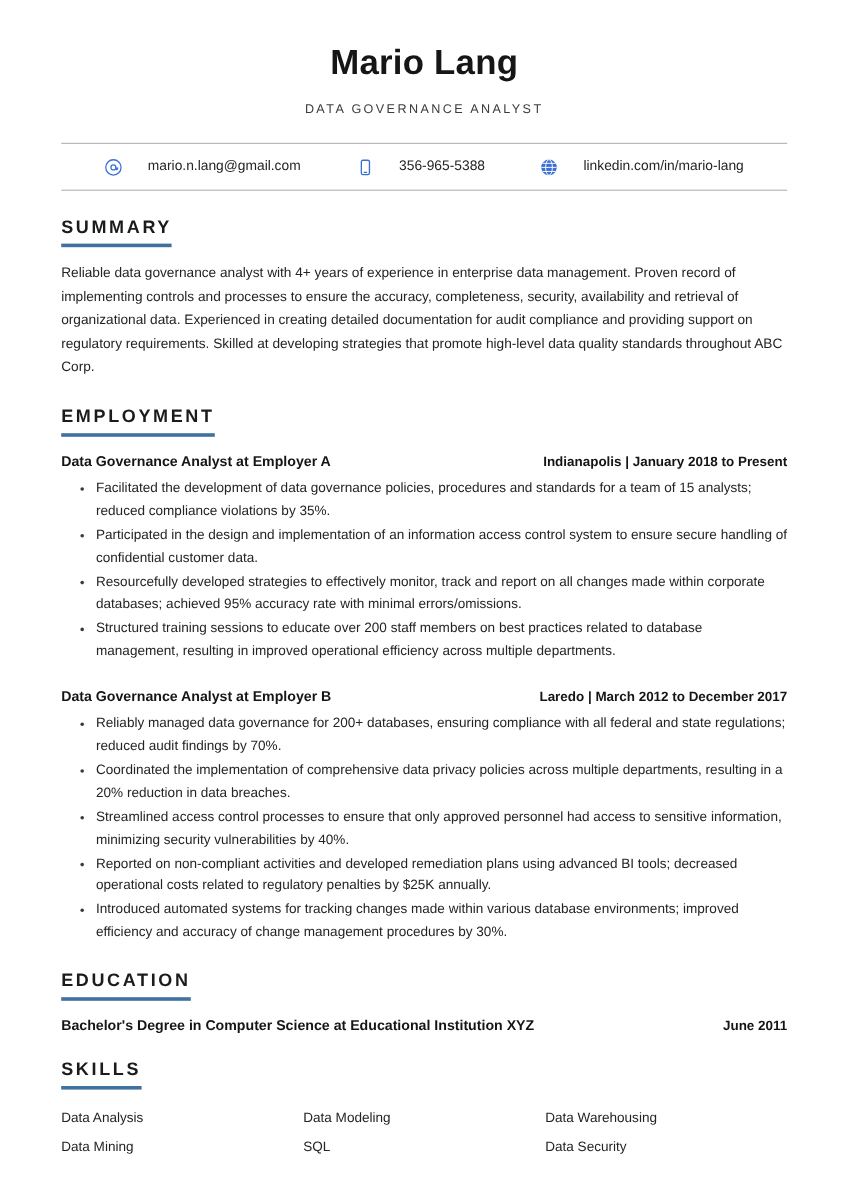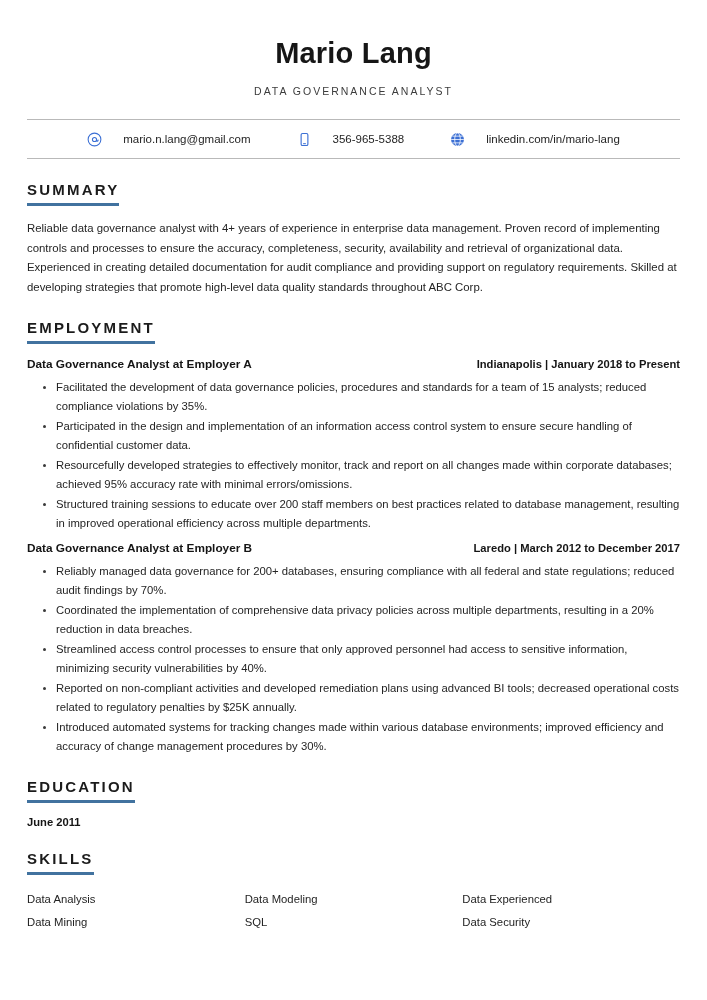--- a/index.html
+++ b/index.html
@@ -11,21 +11,21 @@
     width: 707px;
     height: 1000px;
     font-family: "Liberation Sans", sans-serif;
     color: #1e1e1e;
     -webkit-font-smoothing: antialiased;
   }
   .page {
     width: 707px;
     height: 1000px;
     box-sizing: border-box;
-    padding: 0 27px;
+    padding: 0 51px;
     background: #fff;
     position: relative;
     overflow: hidden;
   }
 
   
   .header {
     padding-top: 38px;
     text-align: center;
   }
@@ -93,21 +93,21 @@
   .section-body { margin-top: 13px; }
 
   .summary-text {
     font-size: 11.4px;
     line-height: 1.72;
     color: #242424;
     text-align: left;
   }
 
   .entry { margin-top: 0; }
-  .entry + .entry { margin-top: 8px; }
+  .entry + .entry { margin-top: 20px; }
   .entry-head {
     display: flex;
     justify-content: space-between;
     align-items: baseline;
     gap: 14px;
   }
   .entry-title {
     font-size: 11.8px;
     font-weight: bold;
     color: #151515;
@@ -246,33 +246,34 @@
       </div>
 
     </div>
   </div>
 
   <div class="section edu-section">
     <div class="section-head">EDUCATION</div>
     <div class="section-body">
       <div class="entry">
         <div class="entry-head">
+          <div class="entry-title">Bachelor's Degree in Computer Science at Educational Institution XYZ</div>
           <div class="entry-meta">June 2011</div>
         </div>
       </div>
     </div>
   </div>
 
   <div class="section">
     <div class="section-head">SKILLS</div>
     <div class="section-body">
       <div class="skills-grid">
         <div class="skill">Data Analysis</div>
         <div class="skill">Data Modeling</div>
-        <div class="skill">Data Experienced</div>
+        <div class="skill">Data Warehousing</div>
         <div class="skill">Data Mining</div>
         <div class="skill">SQL</div>
         <div class="skill">Data Security</div>
 
       </div>
     </div>
   </div>
 
 </div>
 

